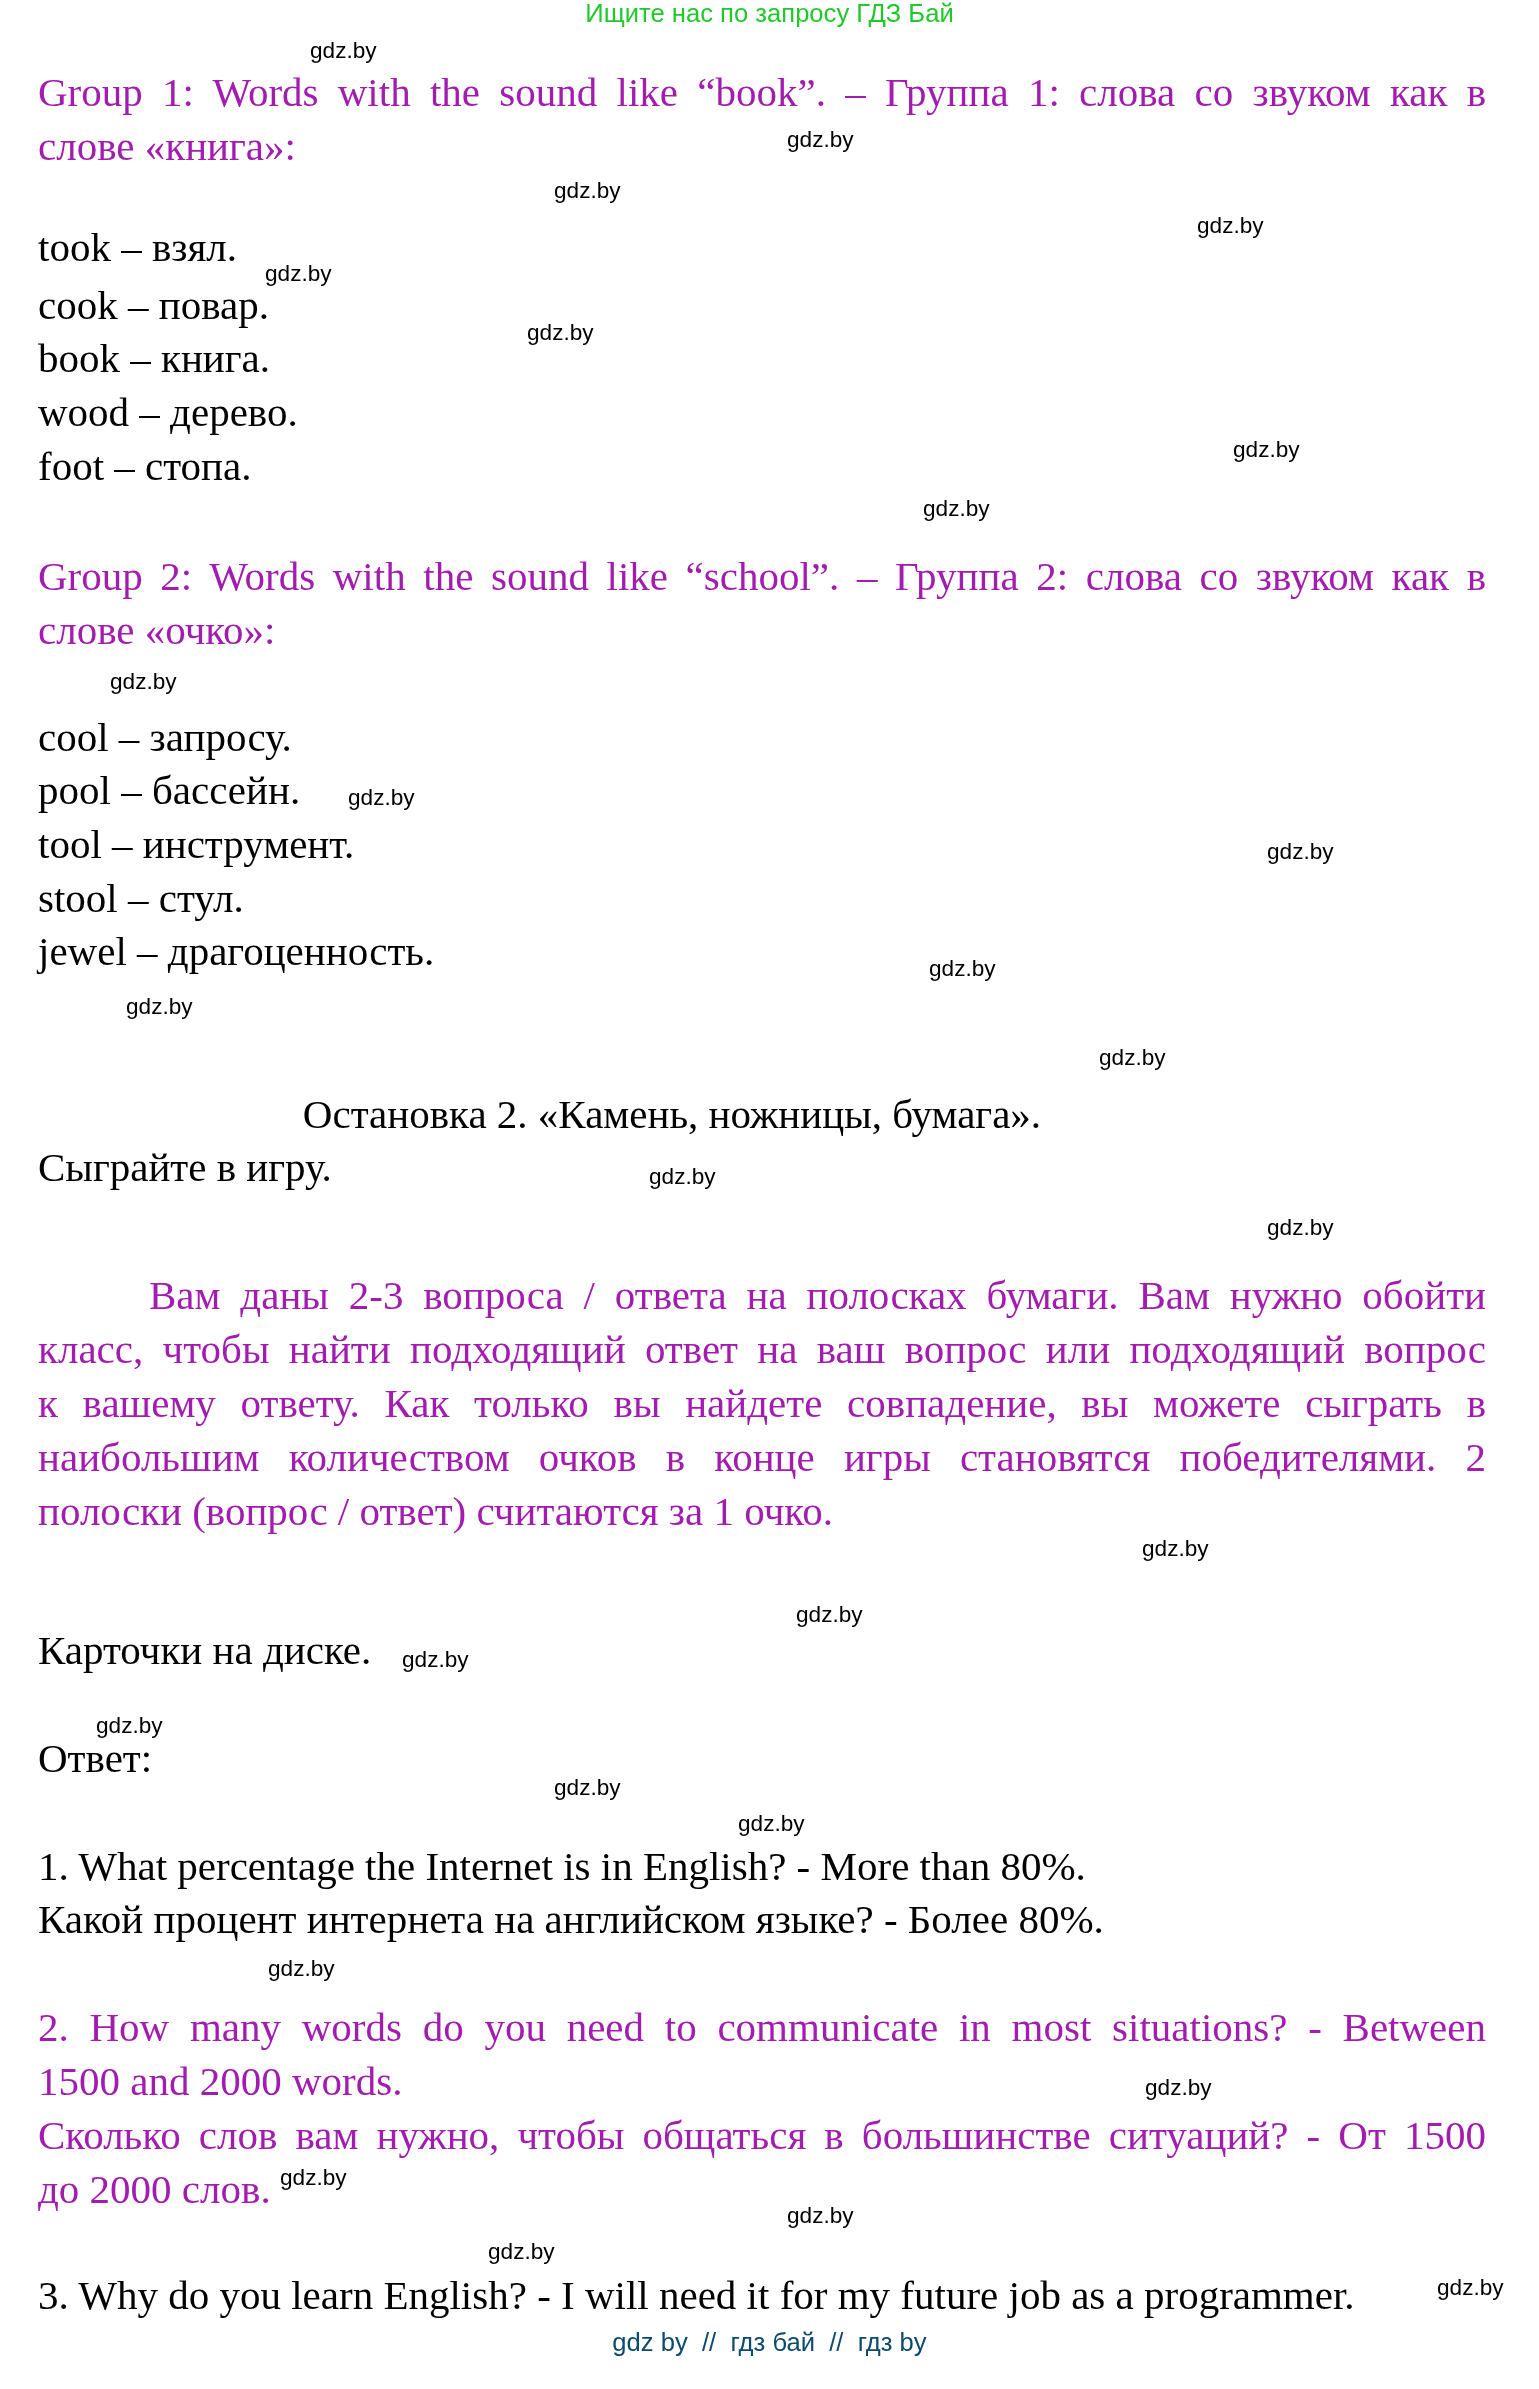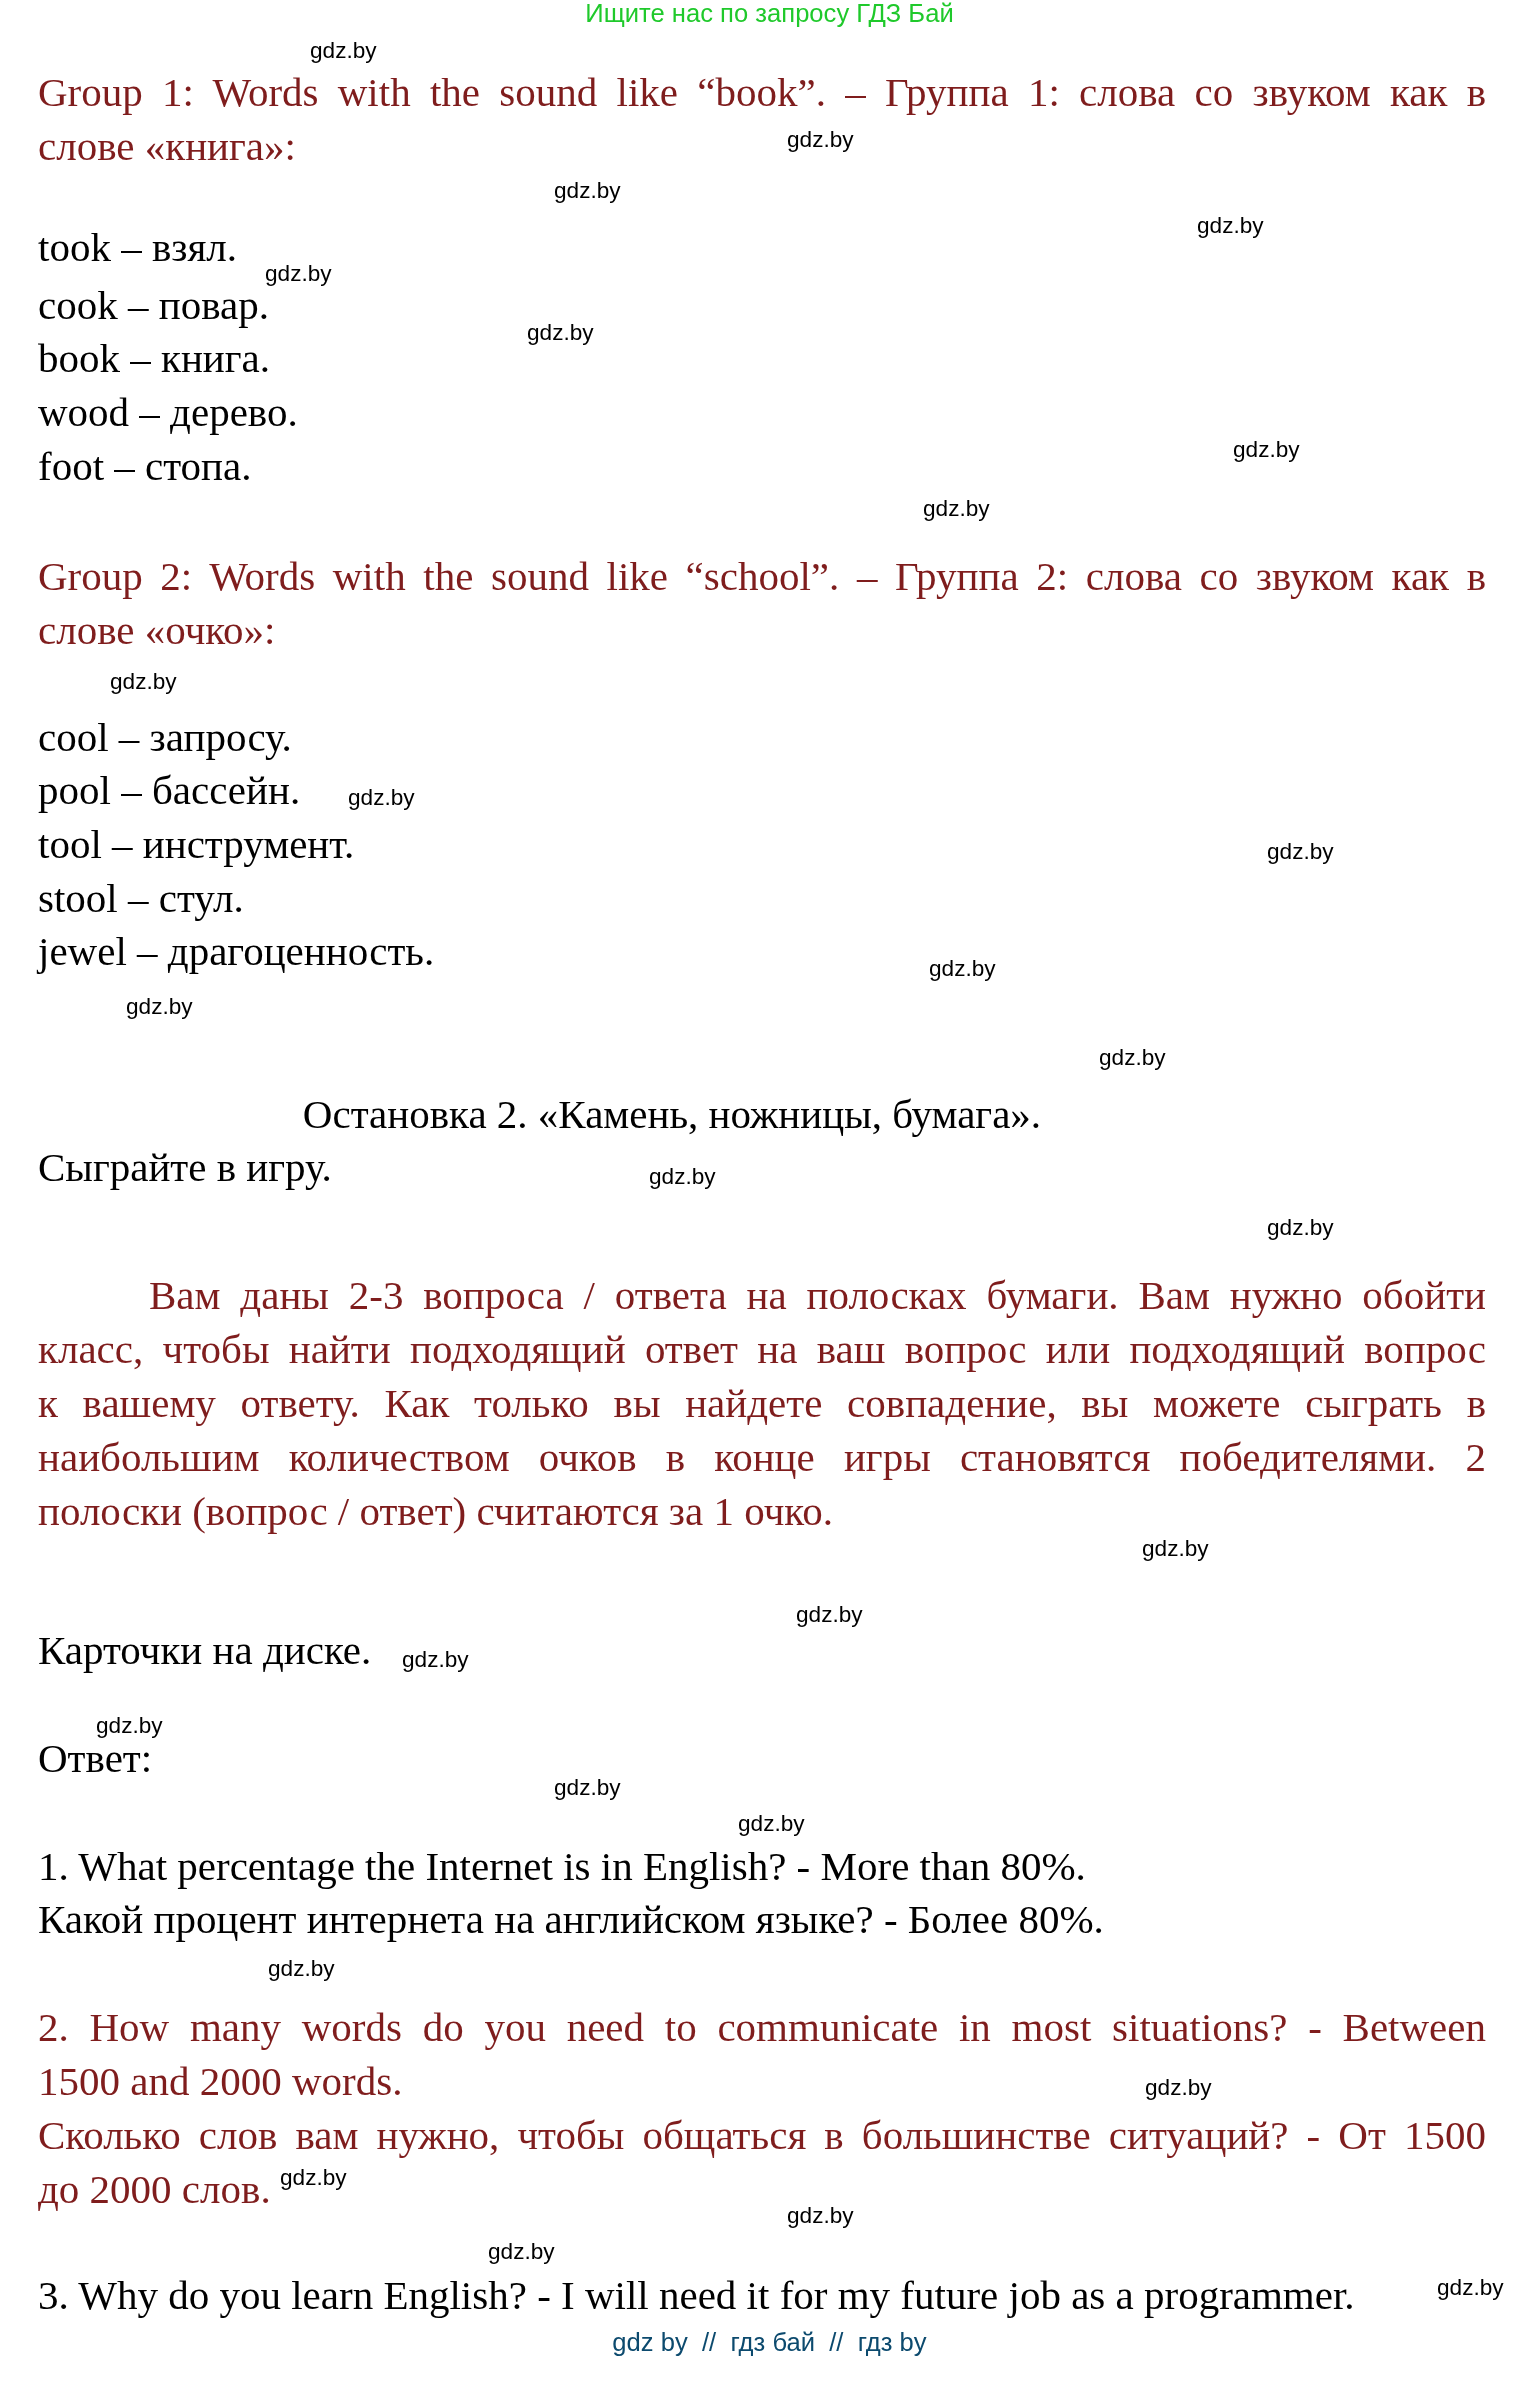--- a/index.html
+++ b/index.html
@@ -15,21 +15,21 @@
     text-align: center; font-family: "Liberation Sans", sans-serif;
     font-size: 25.6px; line-height: 30px; color: #0c4a6e; white-space: pre;
   }
   .txt {
     position: absolute; font-family: "Liberation Serif", serif;
     font-size: 41px; line-height: 54px; color: #000; white-space: nowrap;
   }
   .just {
     position: absolute; left: 38px; width: 1448px;
     font-family: "Liberation Serif", serif; font-size: 41px; line-height: 54px;
-    color: #7f1d1d; text-align: justify;
+    color: #a21caf; text-align: justify;
   }
   .just .line { display: block; text-align: justify; text-align-last: justify; height: 54px; }
   .just .line.last { text-align-last: left; }
   .wm {
     position: absolute; font-family: "Liberation Sans", sans-serif;
     font-size: 22.6px; line-height: 24px; color: #000; white-space: nowrap;
   }
 </style>
 </head>
 <body>

